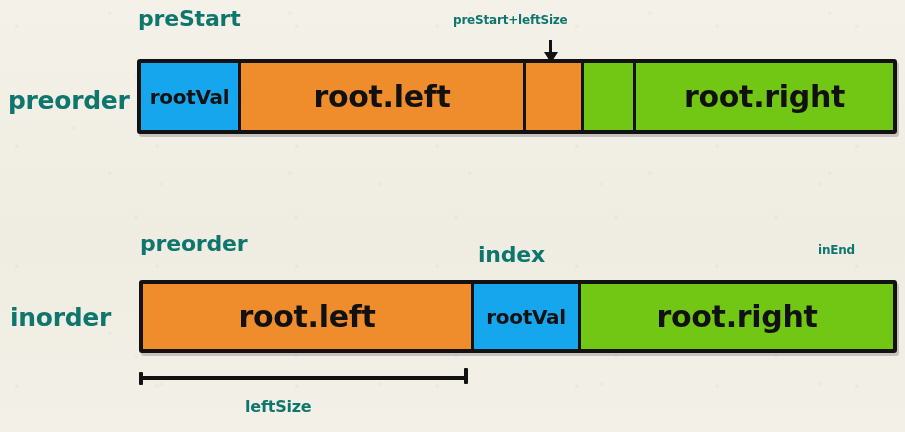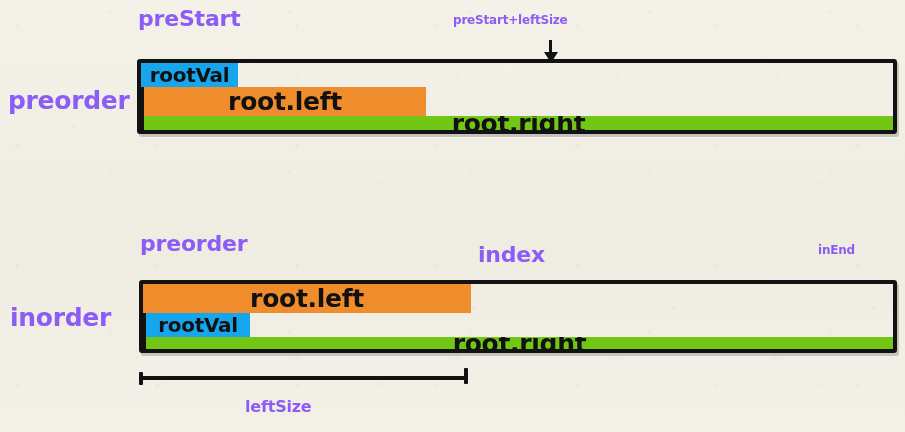--- a/index.html
+++ b/index.html
@@ -29,21 +29,21 @@
     pointer-events: none;
   }
   .stage {
     position: absolute;
     inset: 0;
   }
 
   
   .lbl {
     position: absolute;
-    color: #8b5cf6;
+    color: #0f766e;
     white-space: nowrap;
     line-height: 1;
   }
   .row-name {
     font-size: 25px;
     font-weight: bold;
     letter-spacing: -0.3px;
   }
   .endpoint {
     font-size: 22px;
@@ -63,37 +63,36 @@
 
   
   .bar {
     position: absolute;
     display: flex;
     box-sizing: border-box;
     border: 4px solid #121212;
     border-radius: 3px;
     overflow: hidden;
     box-shadow: 2px 3px 0 rgba(0,0,0,0.18);
-    flex-direction: column;
   }
   .seg {
     position: relative;
     display: flex;
     align-items: center;
     justify-content: center;
     box-sizing: border-box;
     color: #111;
     font-weight: bold;
     letter-spacing: -0.3px;
     overflow: hidden;
   }
   .seg + .seg {
     border-left: 3px solid #121212;
   }
-  .seg-lg { font-size: 25px; }
+  .seg-lg { font-size: 30px; }
   .seg-md { font-size: 20px; }
 
   
   .arrow-line {
     position: absolute;
     background: #121212;
     width: 3px;
   }
   .arrow-head {
     position: absolute;

